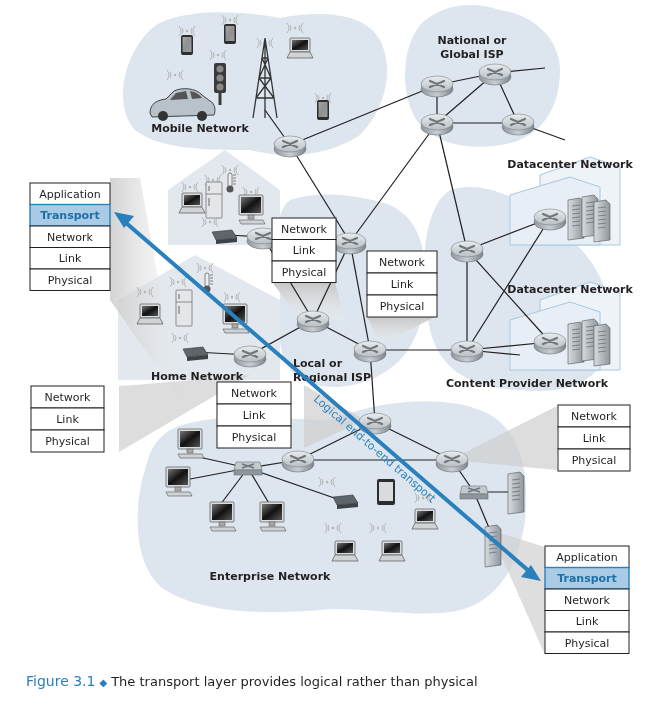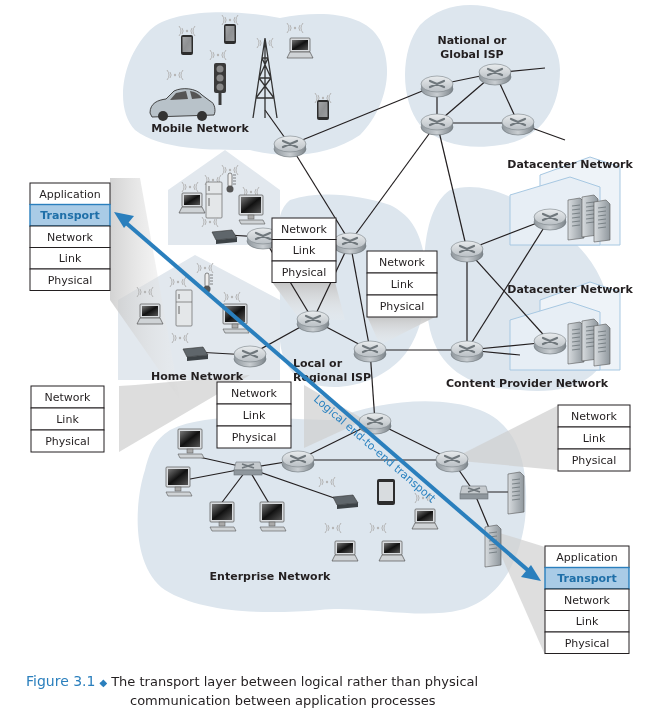--- a/index.html
+++ b/index.html
@@ -363,15 +363,14 @@
 
   <g>
     <line x1="125" y1="222" x2="530" y2="572" stroke="#2a7fbd" stroke-width="4"></line>
     <path d="M114,212 L134,216 L124,228 Z" fill="#2a7fbd"></path>
     <path d="M541,581 L521,577 L531,565 Z" fill="#2a7fbd"></path>
     <text class="arrow-text" transform="translate(313,400) rotate(41)">Logical end-to-end transport</text>
   </g>
 </svg>
 
 <div id="caption">
-  <span class="fig">Figure 3.1</span><span class="dia">◆</span><span>The transport layer between logical rather than physical</span>
-  <span class="l2">communication between application processes</span>
+  <span class="fig">Figure 3.1</span><span class="dia">◆</span><span>The transport layer provides logical rather than physical</span>
 </div>
 
 </body></html>

